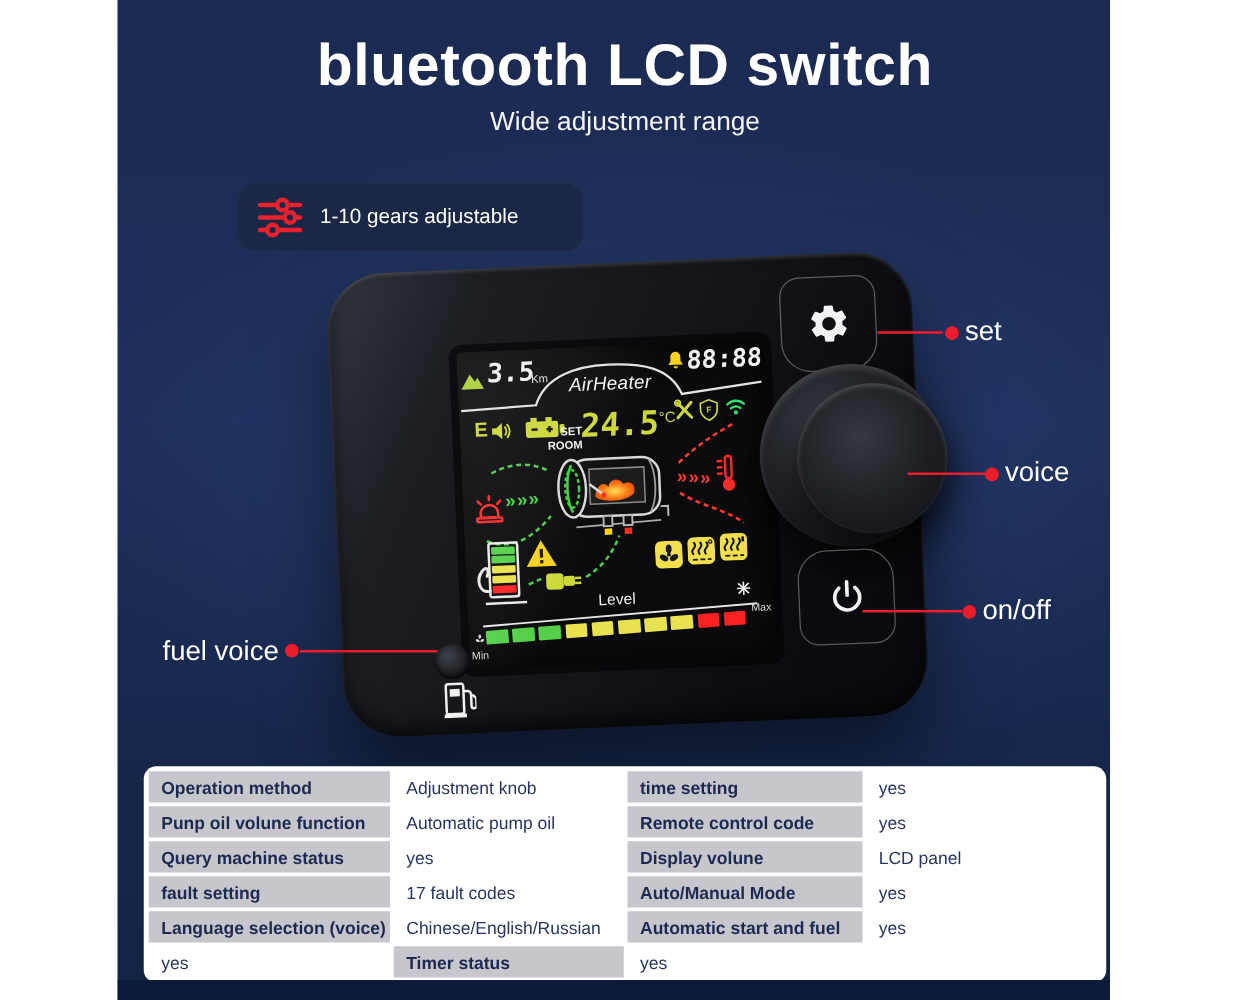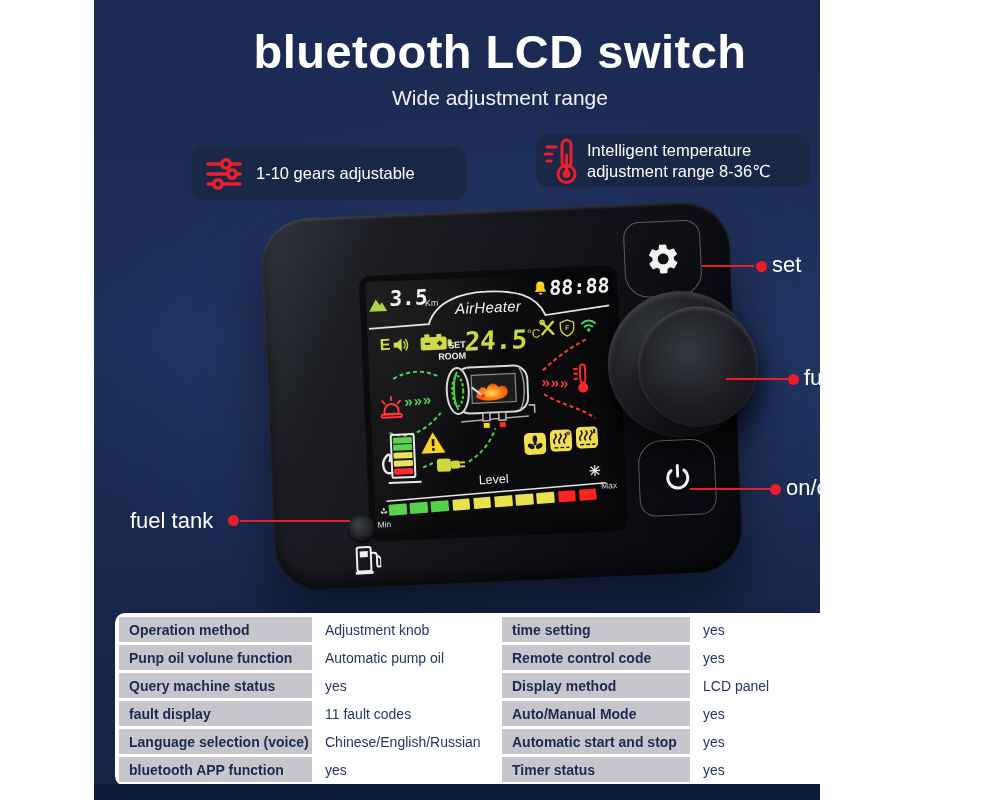--- a/index.html
+++ b/index.html
@@ -1,16 +1,16 @@
 <!DOCTYPE html>
 <html><head>
 <meta charset="utf-8">
 <style>
   html,body{margin:0;padding:0;}
-  .stage{position:relative;width:820px;height:800px;background:#ffffff;overflow:hidden;
+  .stage{position:relative;width:888px;height:800px;background:#ffffff;overflow:hidden;
          font-family:"Liberation Sans","DejaVu Sans",sans-serif;}
   .panel{position:absolute;left:94px;top:0;width:812px;height:800px;overflow:hidden;
          background:radial-gradient(90% 55% at 52% 47%, rgba(64,92,158,.30), rgba(64,92,158,0) 62%),
                     linear-gradient(180deg,#1b2a52 0%,#1e2f5a 42%,#17274c 74%,#122344 100%);}
   .bottom-strip{position:absolute;left:0;top:784px;width:812px;height:16px;background:#0d1b3a;}
 
   
   .title{position:absolute;left:0;top:24px;width:812px;text-align:center;color:#fff;
          font-size:47px;font-weight:800;letter-spacing:.5px;margin:0;}
   .subtitle{position:absolute;left:0;top:86px;width:812px;text-align:center;color:#f2f4f8;font-size:21px;}
@@ -93,34 +93,20 @@
         <line x1="4" y1="7" x2="36" y2="7"></line>
             <line x1="4" y1="17" x2="36" y2="17"></line>
             <line x1="4" y1="27" x2="36" y2="27"></line>
         <circle cx="22" cy="7" r="4.2"></circle>
             <circle cx="28" cy="17" r="4.2"></circle>
             <circle cx="14" cy="27" r="4.2"></circle>
       </g>
     </svg>
     <span class="txt">1-10 gears adjustable</span>
   </div>
-  <div class="badge badge-2">
-    <svg width="36" height="48" viewBox="0 0 36 48" style="margin:0 8px 0 8px">
-      <g stroke="#e8212d" stroke-width="3" fill="none" stroke-linecap="round">
-        <rect x="19" y="3" width="9" height="27" rx="4.5"></rect>
-        <circle cx="23.5" cy="37" r="8.5"></circle>
-        <line x1="23.5" y1="18" x2="23.5" y2="33"></line>
-        <line x1="4" y1="10" x2="13" y2="10"></line>
-            <line x1="2" y1="17" x2="9" y2="17"></line>
-            <line x1="4" y1="24" x2="8" y2="24"></line>
-      </g>
-      <circle cx="23.5" cy="37" r="4" fill="#e8212d"></circle>
-    </svg>
-    <span class="txt">Intelligent temperature adjustment range 8-36℃</span>
-  </div>
 
   <div class="device-wrap">
     <div class="device-body"></div>
 
     <div class="screen">
 
       <svg style="left:0;top:0" width="246" height="254" viewBox="0 0 246 254">
         <path d="M2,47 L62,45 C70,22 96,15 121,15 C148,15 170,19 179,41 L243,34" stroke="#e3e3e3" stroke-width="1.8" fill="none"></path>
         <g stroke="#49d04a" stroke-width="2" fill="none" stroke-dasharray="4 3">
           <path d="M24,98 C40,90 56,90 70,98"></path>
@@ -350,52 +336,51 @@
           <rect x="0" y="28" width="18" height="3" fill="#f0f0f0"></rect>
     </svg>
   </div>
 
   <div class="co-line" style="left:608px;top:265px;width:52px"></div>
   <div class="co-dot" style="left:662px;top:261px"></div>
   <div class="co-label" style="left:678px;top:252px">set</div>
 
   <div class="co-line" style="left:632px;top:378px;width:62px"></div>
   <div class="co-dot" style="left:694px;top:374px"></div>
-  <div class="co-label" style="left:710px;top:365px">fuel</div>
+  <div class="co-label" style="left:710px;top:365px">voice</div>
 
   <div class="co-line" style="left:596px;top:488px;width:80px"></div>
   <div class="co-dot" style="left:676px;top:484px"></div>
   <div class="co-label" style="left:692px;top:475px">on/off</div>
 
-  <div class="co-label" style="left:36px;top:508px">fuel tank</div>
+  <div class="co-label" style="left:36px;top:508px">fuel voice</div>
   <div class="co-dot" style="left:134px;top:515px"></div>
   <div class="co-line" style="left:146px;top:520px;width:110px"></div>
 
   <div class="spec-table" id="specGrid">
         <div class="cell label">Operation method</div>
         <div class="cell value">Adjustment knob</div>
         <div class="cell label">time setting</div>
         <div class="cell value">yes</div>
         <div class="cell label">Punp oil volune function</div>
         <div class="cell value">Automatic pump oil</div>
         <div class="cell label">Remote control code</div>
         <div class="cell value">yes</div>
         <div class="cell label">Query machine status</div>
         <div class="cell value">yes</div>
-        <div class="cell label">Display method</div>
+        <div class="cell label">Display volune</div>
         <div class="cell value">LCD panel</div>
-        <div class="cell label">fault display</div>
-        <div class="cell value">11 fault codes</div>
+        <div class="cell label">fault setting</div>
+        <div class="cell value">17 fault codes</div>
         <div class="cell label">Auto/Manual Mode</div>
         <div class="cell value">yes</div>
         <div class="cell label">Language selection (voice)</div>
         <div class="cell value">Chinese/English/Russian</div>
-        <div class="cell label">Automatic start and stop</div>
-        <div class="cell value">yes</div>
-        <div class="cell label">bluetooth APP function</div>
+        <div class="cell label">Automatic start and fuel</div>
+        <div class="cell value">yes</div>
         <div class="cell value">yes</div>
         <div class="cell label">Timer status</div>
         <div class="cell value">yes</div>
       </div>
 
   <div class="bottom-strip"></div>
  </div>
 </div>
 
 </body></html>

